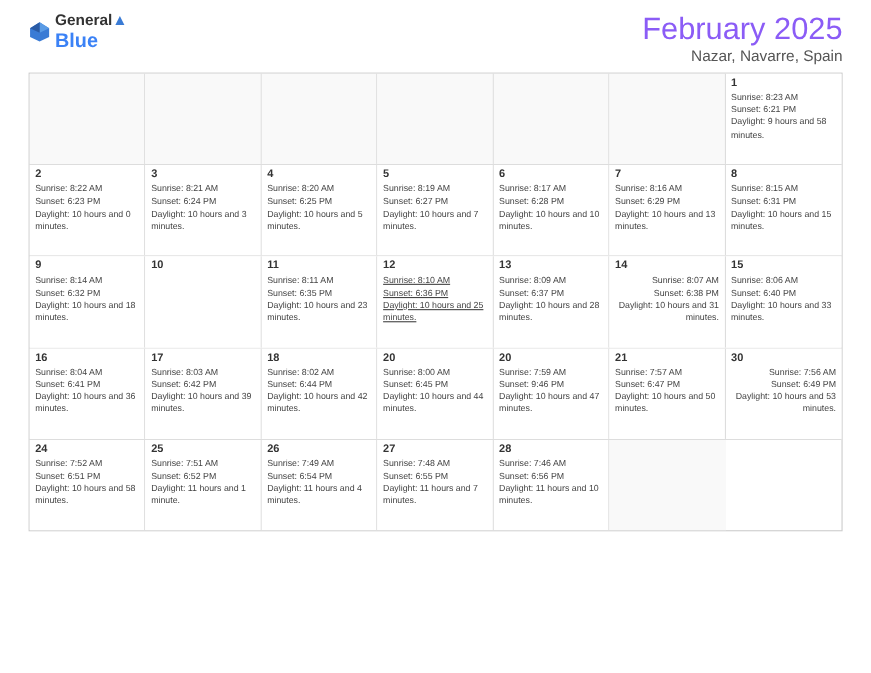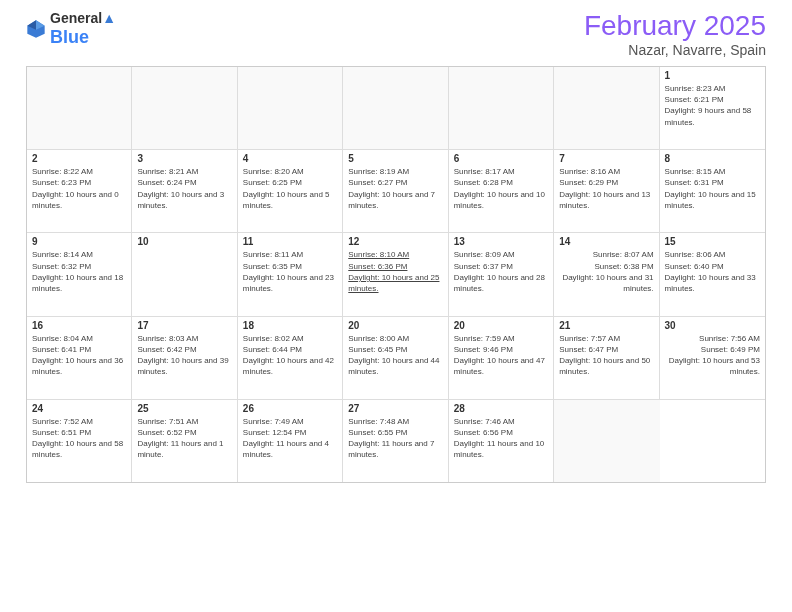--- a/index.html
+++ b/index.html
@@ -276,21 +276,21 @@
           </div>
           <div class="cal-cell">
             <span class="day-num">25</span>
             <div class="cell-info" style="white-space: pre-line;">Sunrise: 7:51 AM
 Sunset: 6:52 PM
 Daylight: 11 hours and 1 minute.</div>
           </div>
           <div class="cal-cell">
             <span class="day-num">26</span>
             <div class="cell-info" style="white-space: pre-line;">Sunrise: 7:49 AM
-Sunset: 12:54 PM
+Sunset: 6:54 PM
 Daylight: 11 hours and 4 minutes.</div>
           </div>
           <div class="cal-cell">
             <span class="day-num">27</span>
             <div class="cell-info" style="white-space: pre-line;">Sunrise: 7:48 AM
 Sunset: 6:55 PM
 Daylight: 11 hours and 7 minutes.</div>
           </div>
           <div class="cal-cell">
             <span class="day-num">28</span>

